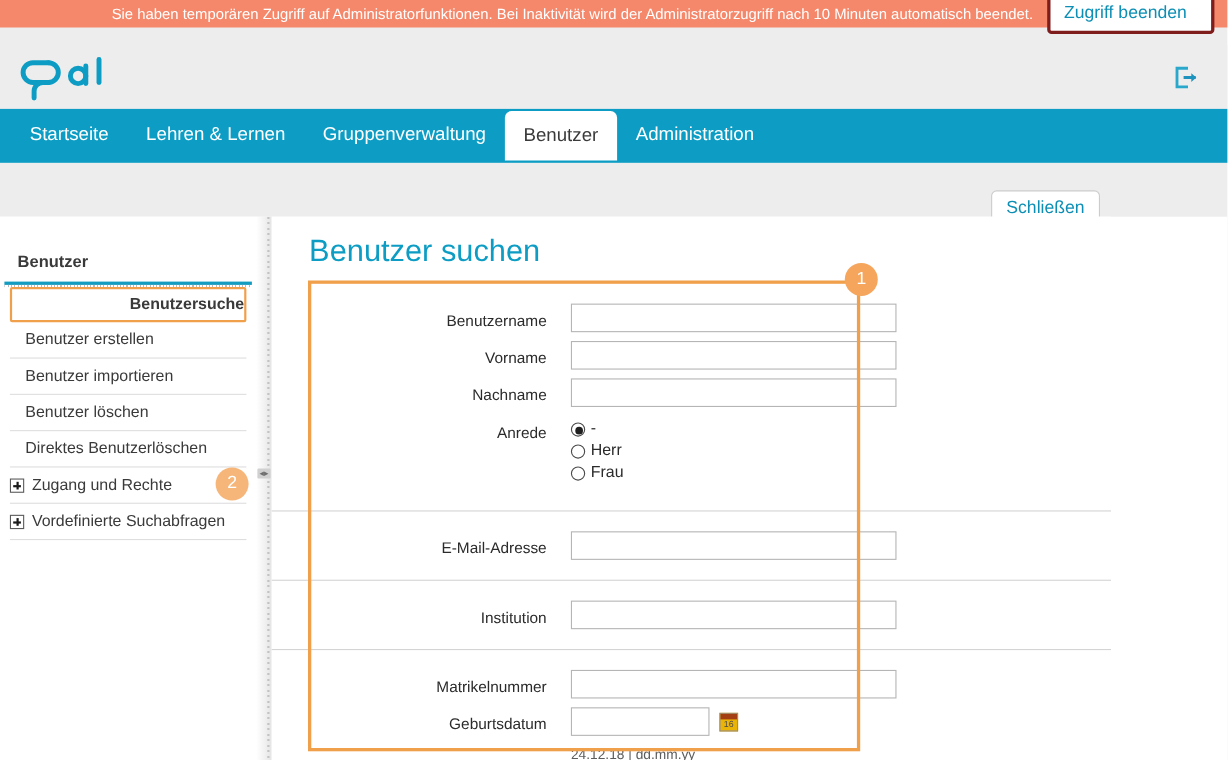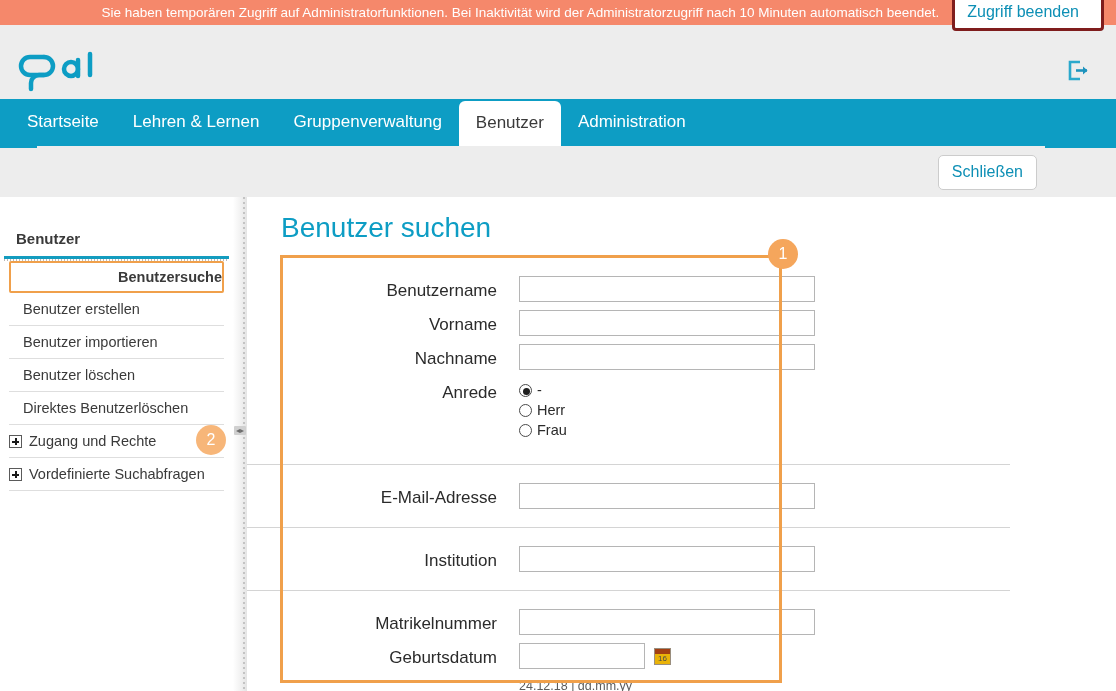--- a/index.html
+++ b/index.html
@@ -49,23 +49,22 @@
     color: #ffffff; font-size: 17px; line-height: 20px;
     padding: 12px 17px 14px 17px; cursor: pointer; white-space: nowrap;
   }
   .nav-tab.active {
     background: #ffffff; color: #3a3a3a;
     border-radius: 6px 6px 0 0; padding-bottom: 13px;
   }
 
   
   .toolbar {
-    position: absolute; left: 0; top: 146px; width: 1008px; height: 51px;
+    position: absolute; left: 0; top: 164px; width: 1008px; height: 51px;
     background: #ededed;
-    margin-left: 37px;
   }
   .close-button {
     position: absolute; right: 8px; top: 9px;
     background: #ffffff; color: #0d8fb5; font-size: 16px;
     border: 1px solid #cccccc; border-radius: 5px;
     padding: 7px 13px 8px 13px; cursor: pointer;
     font-family: "Liberation Sans", sans-serif;
   }
 
   
@@ -149,21 +148,21 @@
   .badge-two {
     left: 196px; top: 228px; background: rgba(245,166,92,0.82);
     position: absolute; z-index: 8;
   }
 
   .form-section { position: relative; border-top: 1px solid #d4d4d4; }
   .form-section.first { border-top: none; }
   .form-row { display: flex; align-items: flex-start; padding: 4px 0; }
   .form-label {
     width: 272px; min-width: 272px; text-align: right;
-    font-size: 17px; color: #2b2b2b; line-height: 18px;
+    font-size: 14px; color: #2b2b2b; line-height: 18px;
     padding-right: 22px; padding-top: 6px;
   }
   .form-input {
     width: 296px; height: 26px; border: 1px solid #b5b5b5;
     background: #ffffff; font-size: 14px; padding: 2px 5px;
     font-family: "Liberation Sans", sans-serif; outline: none;
   }
   .form-input.short { width: 126px; }
 
   .radio-group { padding-top: 3px; }

